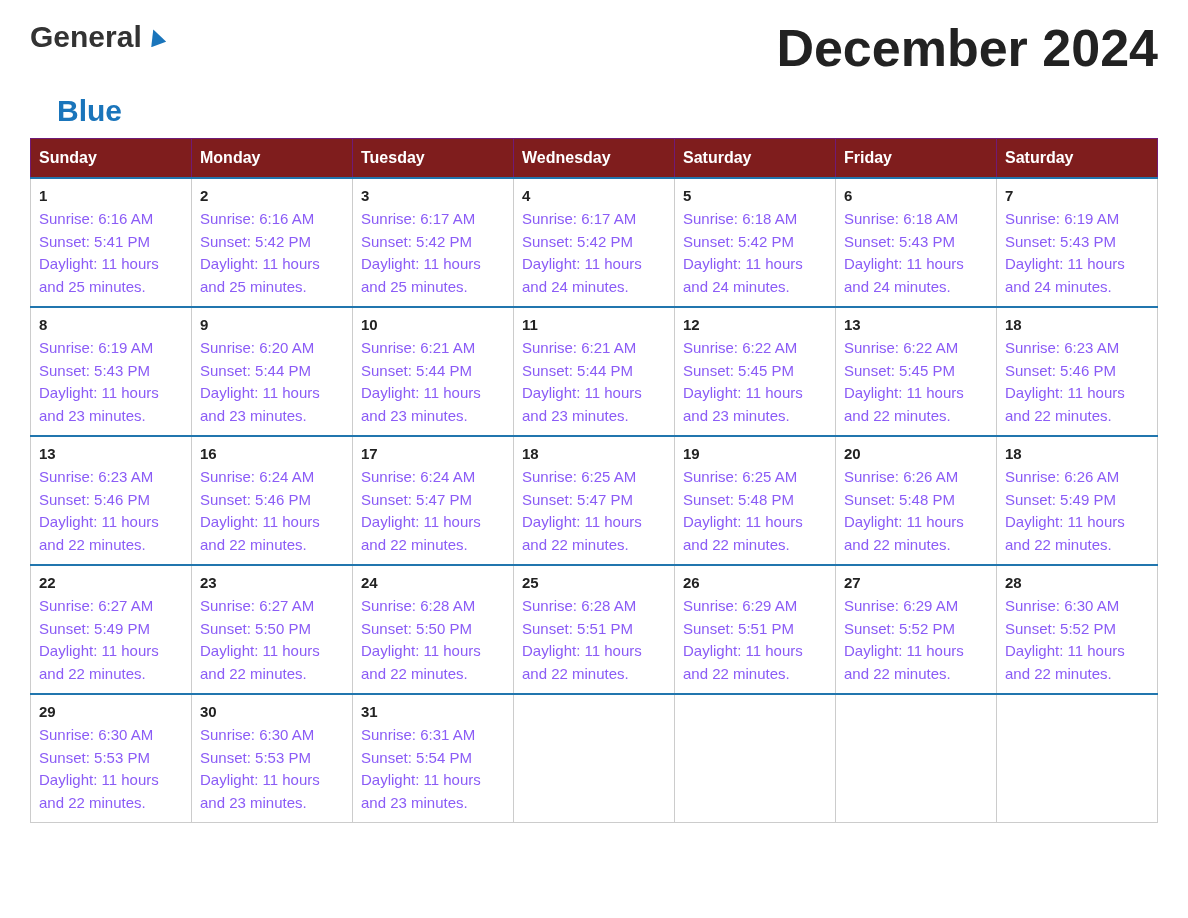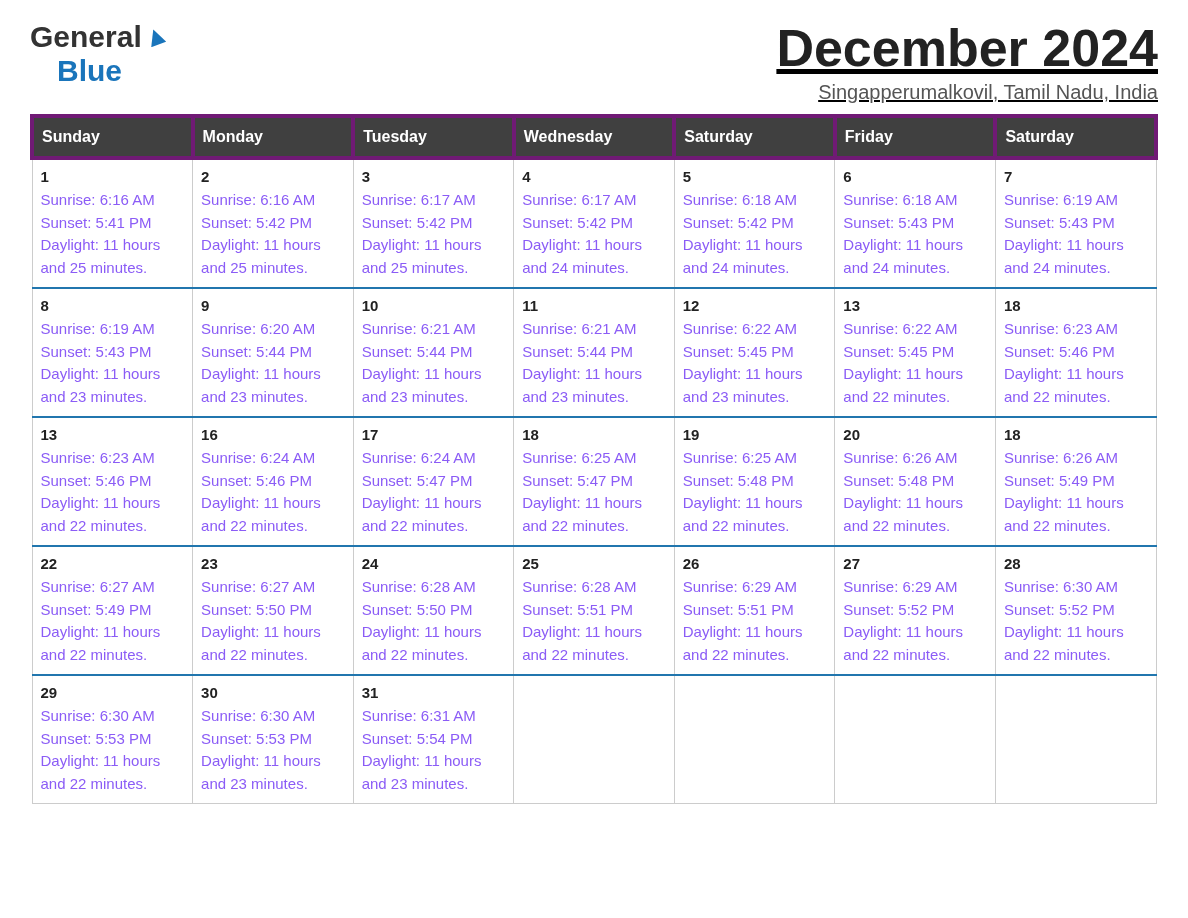--- a/index.html
+++ b/index.html
@@ -13,49 +13,49 @@
     .header {
       display: flex;
       justify-content: space-between;
       align-items: flex-start;
       margin-bottom: 10px;
     }
     .logo {
       display: flex;
       flex-direction: column;
       align-items: flex-start;
+      gap: 40px;
     }
     .title-section {
       text-align: right;
-      text-decoration: underline;
     }
     .month-title {
       font-size: 52px;
       font-weight: bold;
       color: #222;
       line-height: 1.1;
     }
     .location {
       font-size: 20px;
       color: #555;
       margin-top: 4px;
     }
     .calendar-table {
       width: 100%;
       border-collapse: collapse;
       margin-top: 10px;
     }
     .calendar-table th {
-      background-color: #404040;
+      background-color: #7f1d1d;
       color: #fff;
       font-size: 16px;
       font-weight: bold;
       padding: 10px 8px;
       text-align: left;
-      border: 4px solid #701a75;
+      border: 1px solid #701a75;
     }
     .calendar-table td {
       border: 1px solid #ccc;
       vertical-align: top;
       padding: 8px;
       font-size: 13px;
       color: #333;
       width: calc(100% / 7);
       min-height: 110px;
       height: 110px;
@@ -95,21 +95,20 @@
           <polygon points="10,2 18,18 2,18" fill="#1a75bb" transform="rotate(-20, 10, 10)"></polygon>
         </svg>
       </span>
     </div>
     <div>
       <span style="font-size:30px;font-weight:bold;color:#1a75bb;margin-left:27px;">Blue</span>
     </div>
   </div>
   <div class="title-section">
     <div class="month-title">December 2024</div>
-    <div class="location">Singapperumalkovil, Tamil Nadu, India</div>
   </div>
 </div>
 
 <table class="calendar-table">
   <thead>
     <tr>
       <th>Sunday</th>
       <th>Monday</th>
       <th>Tuesday</th>
       <th>Wednesday</th>

